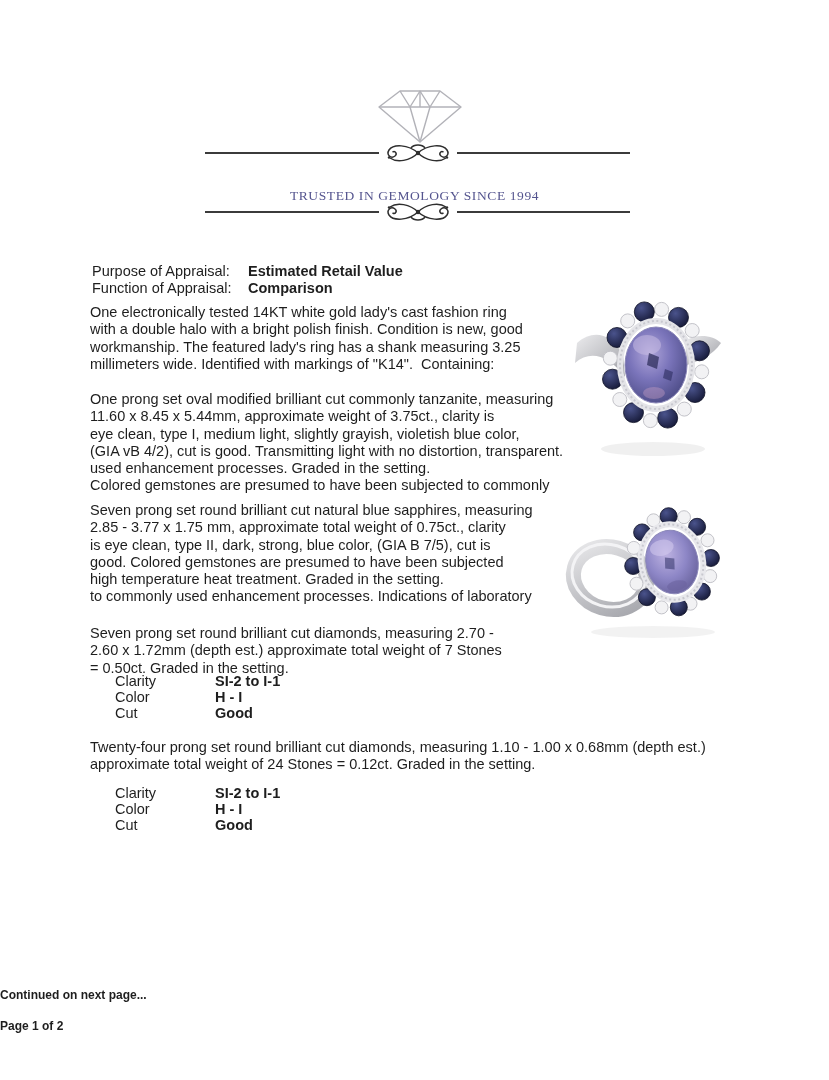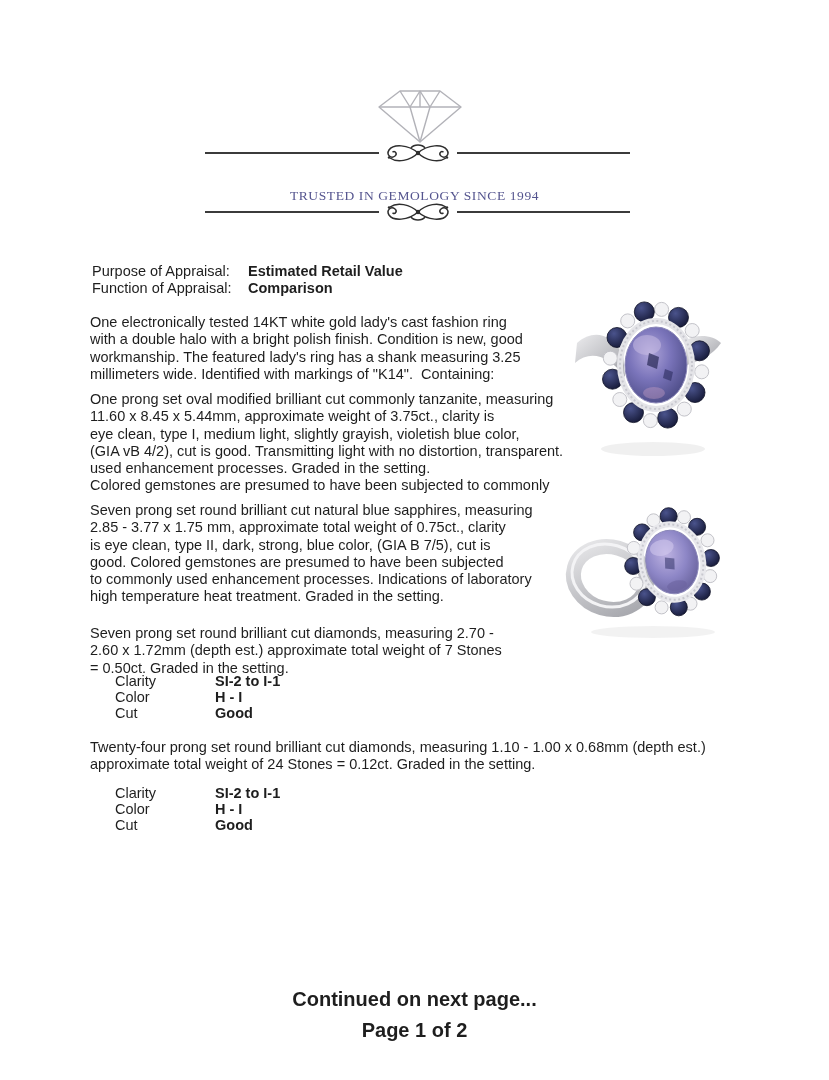--- a/index.html
+++ b/index.html
@@ -27,22 +27,22 @@
 
   
   .tline { font-size:14.5px; line-height:17.3px; white-space:pre; }
   .meta  { line-height:17.3px; font-size:14.5px; }
   .mlabel { display:inline-block; width:156px; }
   .mvalue { font-weight:bold; }
   .gtable { font-size:14.5px; line-height:16.2px; }
   .tlabel { display:inline-block; width:100px; }
   .tvalue { font-weight:bold; }
   .footer-line {
-    position:absolute; left:0; width:829px; text-align:center;
-    font-size:20px; font-weight:bold;
+    position:absolute; left:0; width:829px; text-align:left;
+    font-size:12px; font-weight:bold;
   }
 
   .photo { position:absolute; }
 </style>
 </head>
 <body>
 
 <div class="page">
 
   <svg class="abs" style="left:377px; top:86px;" width="86" height="58" viewBox="0 0 86 58">
@@ -92,43 +92,43 @@
 
   <div class="meta abs" style="left:92px; top:263px;">
     <div>
       <span class="mlabel">Purpose of Appraisal:</span><span class="mvalue">Estimated Retail Value</span>
     </div>
     <div>
       <span class="mlabel">Function of Appraisal:</span><span class="mvalue">Comparison</span>
     </div>
   </div>
 
-  <div class="abs" style="left:90px; top:314px;">
+  <div class="abs" style="left:90px; top:304px;">
     <div class="tline">One electronically tested 14KT white gold lady's cast fashion ring</div>
     <div class="tline">with a double halo with a bright polish finish. Condition is new, good</div>
     <div class="tline">workmanship. The featured lady's ring has a shank measuring 3.25</div>
     <div class="tline">millimeters wide. Identified with markings of "K14".  Containing:</div>
   </div>
 
   <div class="abs" style="left:90px; top:391px;">
     <div class="tline">One prong set oval modified brilliant cut commonly tanzanite, measuring</div>
     <div class="tline">11.60 x 8.45 x 5.44mm, approximate weight of 3.75ct., clarity is</div>
     <div class="tline">eye clean, type I, medium light, slightly grayish, violetish blue color,</div>
     <div class="tline">(GIA vB 4/2), cut is good. Transmitting light with no distortion, transparent.</div>
     <div class="tline">used enhancement processes. Graded in the setting.</div>
     <div class="tline">Colored gemstones are presumed to have been subjected to commonly</div>
   </div>
 
   <div class="abs" style="left:90px; top:502px;">
     <div class="tline">Seven prong set round brilliant cut natural blue sapphires, measuring</div>
     <div class="tline">2.85 - 3.77 x 1.75 mm, approximate total weight of 0.75ct., clarity</div>
     <div class="tline">is eye clean, type II, dark, strong, blue color, (GIA B 7/5), cut is</div>
     <div class="tline">good. Colored gemstones are presumed to have been subjected</div>
+    <div class="tline">high temperature heat treatment. Graded in the setting.</div>
     <div class="tline">to commonly used enhancement processes. Indications of laboratory</div>
-    <div class="tline">high temperature heat treatment. Graded in the setting.</div>
   </div>
 
   <div class="abs" style="left:90px; top:625px;">
     <div class="tline">Seven prong set round brilliant cut diamonds, measuring 2.70 -</div>
     <div class="tline">2.60 x 1.72mm (depth est.) approximate total weight of 7 Stones</div>
     <div class="tline">= 0.50ct. Graded in the setting.</div>
   </div>
 
   <div class="gtable abs" style="left:115px; top:673px;">
     <div>

